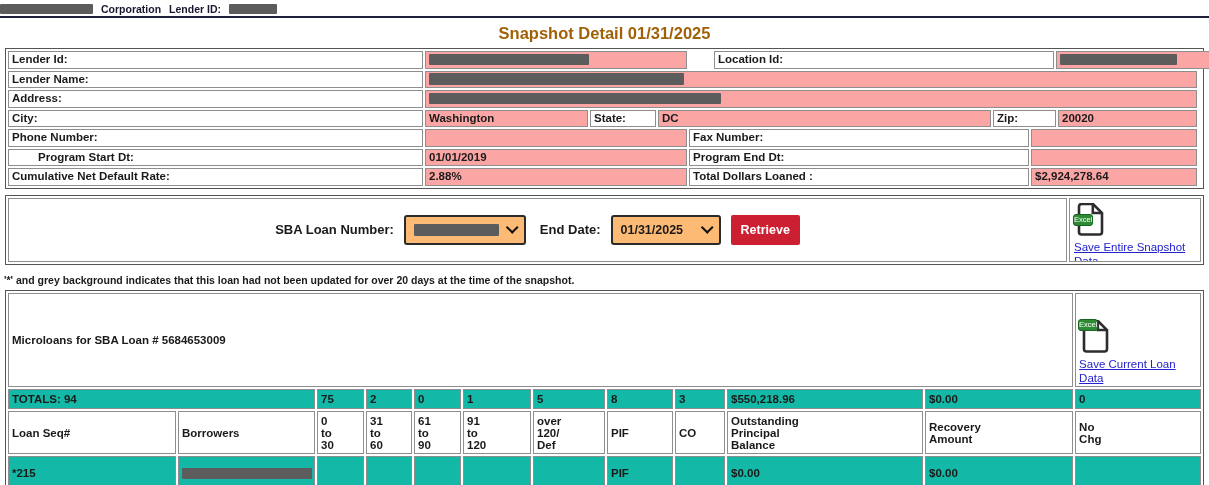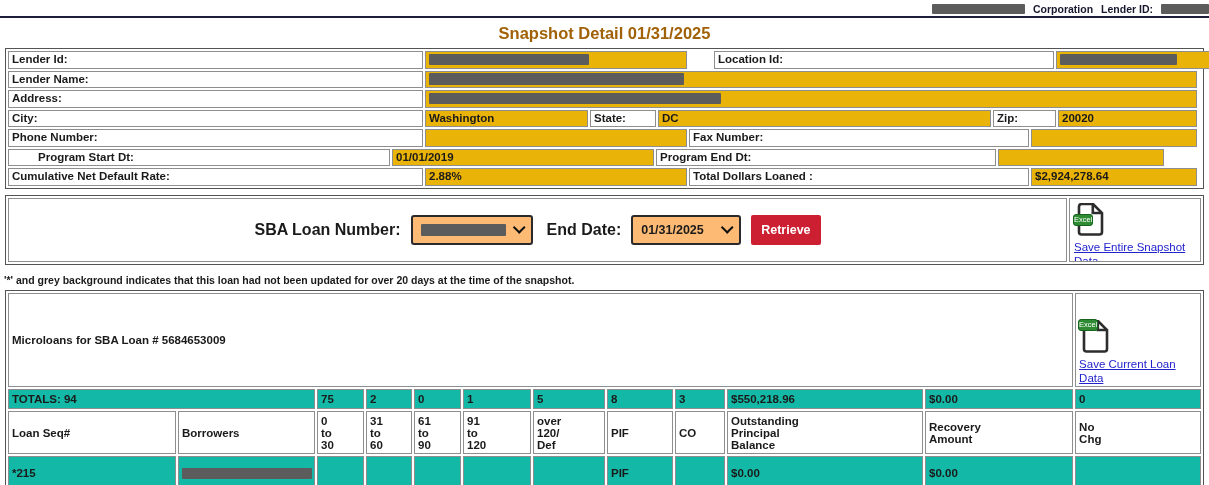--- a/index.html
+++ b/index.html
@@ -1,41 +1,41 @@
 <!DOCTYPE html>
 <html><head>
 <meta charset="utf-8">
 <style>
   html,body{margin:0;padding:0;}
   body{width:1209px;height:485px;overflow:hidden;background:#fff;color:#1a1a1a;
        font-family:"Liberation Sans",sans-serif;font-size:12px;}
   .redact{display:inline-block;background:#5c5c5c;border-radius:1px;vertical-align:middle;}
 
   
-  .topbar{height:13px;display:flex;justify-content:flex-end;align-items:center;gap:8px;
+  .topbar{height:13px;display:flex;justify-content:flex-start;align-items:center;gap:8px;
           font-size:10.5px;font-weight:bold;color:#17172f;padding-top:2px;}
   .hr{height:2px;background:#1c1e3a;margin-top:1px;}
 
   
   .title{text-align:center;color:#a16207;font-weight:bold;font-size:16.5px;padding:6px 0 5px;}
 
   
   .box{margin:0 5px;border:1px solid #545454;padding:2px;background:#fff;}
   .irow{display:flex;gap:2px;}
   .irow + .irow{margin-top:2px;}
   .cell{box-sizing:border-box;border:1px solid #8e8e8e;height:17.5px;line-height:15px;
         padding:0 3px;font-size:11.5px;font-weight:bold;white-space:nowrap;overflow:hidden;flex-shrink:0;}
   .lbl{background:#fff;}
-  .val{background:#eab308;}
+  .val{background:#fca5a5;}
 
   
   .ctrl{margin:6px 5px 0;border:1px solid #545454;padding:2px;display:flex;gap:2px;height:64px;}
   .ctrl-main{flex:1;border:1px solid #8e8e8e;display:flex;align-items:center;justify-content:center;gap:10px;}
   .side-cell{width:122px;border:1px solid #8e8e8e;padding:3px 4px 2px;overflow:hidden;}
-  .ctl-label{font-size:16px;font-weight:bold;}
+  .ctl-label{font-size:13px;font-weight:bold;}
   .sel{box-sizing:border-box;border:2px solid #2a2a2a;border-radius:3px;height:30px;background:#fdba74;
        display:inline-flex;align-items:center;justify-content:space-between;gap:8px;padding:0 8px;
        font-size:12.5px;font-weight:bold;cursor:pointer;}
   .chev{width:7px;height:7px;border-right:2px solid #111;border-bottom:2px solid #111;
         transform:rotate(45deg) translate(-1px,-2px);flex-shrink:0;}
   .btn{background:#cd1f32;color:#fff;border:0;border-radius:2px;font-family:inherit;
        font-weight:bold;font-size:12.5px;padding:8px 10px;cursor:pointer;}
 
   
   .xl{position:relative;display:block;width:30px;height:35px;margin:1px 0 2px 1px;}
@@ -94,21 +94,21 @@
     <div class="cell lbl" style="width:63px;">Zip:</div>
     <div class="cell val" style="width:139px;">20020</div>
   </div>
   <div class="irow">
     <div class="cell lbl" style="width:415px;">Phone Number:</div>
     <div class="cell val" style="width:262px;"></div>
     <div class="cell lbl" style="width:340px;">Fax Number:</div>
     <div class="cell val" style="width:166px;"></div>
   </div>
   <div class="irow">
-    <div class="cell lbl" style="width:382px;padding-left:29px;">Program Start Dt:</div>
+    <div class="cell lbl" style="width:415px;padding-left:29px;">Program Start Dt:</div>
     <div class="cell val" style="width:262px;">01/01/2019</div>
     <div class="cell lbl" style="width:340px;">Program End Dt:</div>
     <div class="cell val" style="width:166px;"></div>
   </div>
   <div class="irow">
     <div class="cell lbl" style="width:415px;">Cumulative Net Default Rate:</div>
     <div class="cell val" style="width:262px;">2.88%</div>
     <div class="cell lbl" style="width:340px;">Total Dollars Loaned :</div>
     <div class="cell val" style="width:166px;">$2,924,278.64</div>
   </div>

